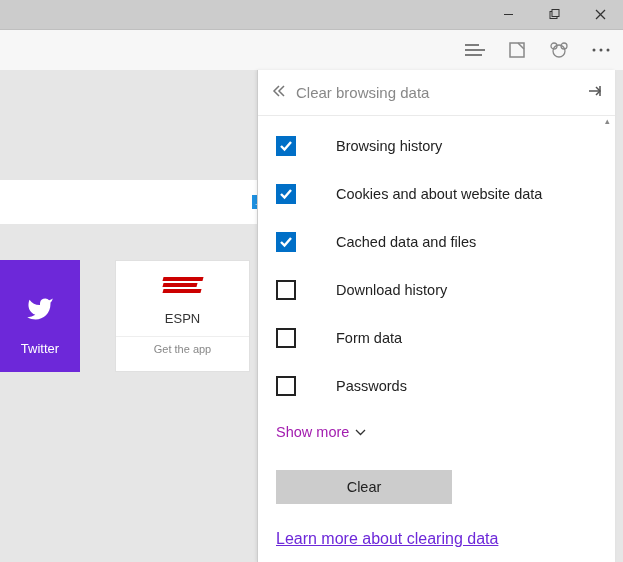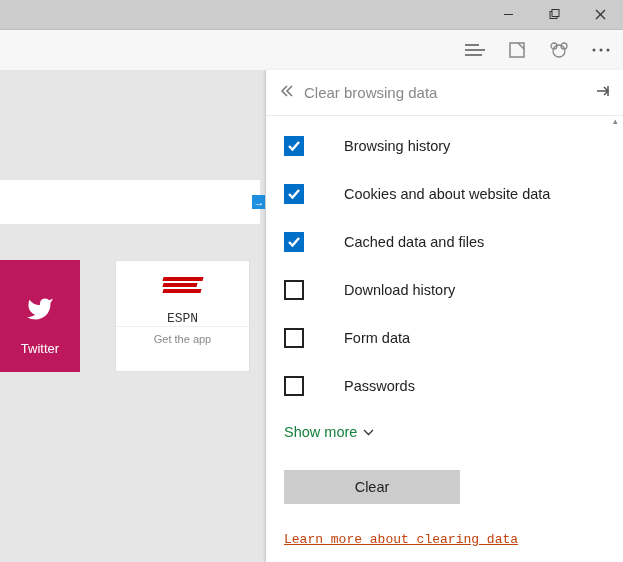--- a/index.html
+++ b/index.html
@@ -86,21 +86,21 @@
       gap: 35px;
     }
     .tile {
       width: 135px;
       background: #fff;
       text-align: center;
       font-size: 13px;
     }
     .tile.twitter {
       width: 80px;
-      background: #be185d;
+      background: #6d28d9;
       color: #fff;
       height: 112px;
       display: flex;
       flex-direction: column;
       align-items: center;
       justify-content: flex-end;
       padding-bottom: 16px;
     }
     .tile.twitter .bird {
       width: 28px;
@@ -116,32 +116,32 @@
       align-items: center;
     }
     .espn-logo {
       margin-top: 6px;
       margin-bottom: 16px;
       width: 40px;
     }
     .espn-logo span { display:block; height:4px; background:#c00; margin-bottom:2px; transform: skewX(-15deg); }
     .espn-logo span:nth-child(2){ width:85%; }
     .espn-logo span:nth-child(3){ width:95%; }
-    .espn-name { font-size: 13px; color:#333;font-family:Liberation Mono, monospace; }
+    .espn-name { font-size: 13px; margin-bottom: 10px; color:#333; }
     .get-app {
       width: 100%;
       border-top: 1px solid #eee;
       padding: 6px 0;
       font-size: 11px;
       color: #888;
     }
     
     .panel {
       position: absolute;
-      right: 0;
+      right: 8px;
       top: 0;
       width: 358px;
       height: 100%;
       background: #fff;
       border-left: 1px solid #ccc;
       box-shadow: -1px 0 3px rgba(0,0,0,0.08);
       display: flex;
       flex-direction: column;
     }
     .panel-header {
@@ -187,43 +187,42 @@
     }
     .chk.checked {
       background: #006fc7;
       border-color: #006fc7;
     }
     .chk.checked svg { display:block; }
     .chk svg { display:none; }
     .chk-label { font-size: 14.5px; color:#222; }
     .show-more {
       font-size: 14.5px;
-      color: #15803d;
+      color: #a21caf;
       display: flex;
       align-items: center;
       gap: 6px;
       margin: 14px 0 30px;
     }
     .clear-btn {
       width: 176px;
       height: 34px;
       background: #ccc;
       color: #222;
       border: none;
       font-size: 14.5px;
       display: flex;
       align-items: center;
       justify-content: center;
       margin-bottom: 26px;
     }
     .learn-link {
-      color: #c2410c;
+      color: #6d28d9;
       text-decoration: underline;
-      font-size: 13px;
-      font-family: Liberation Mono, monospace;
+      font-size: 16px;
     }
   </style>
 </head>
 <body>
 
 <div class="titlebar">
   <div class="win-btn">
     <svg width="11" height="11" viewBox="0 0 11 11">
         <line x1="1" y1="5.5" x2="10" y2="5.5" stroke="#333" stroke-width="1"></line>
       </svg>

